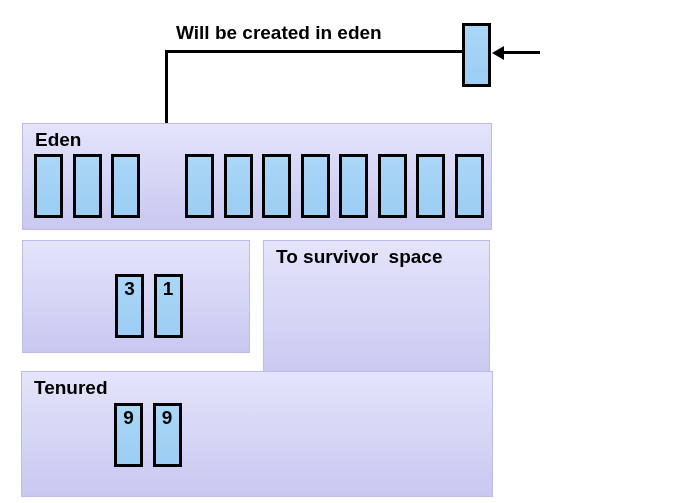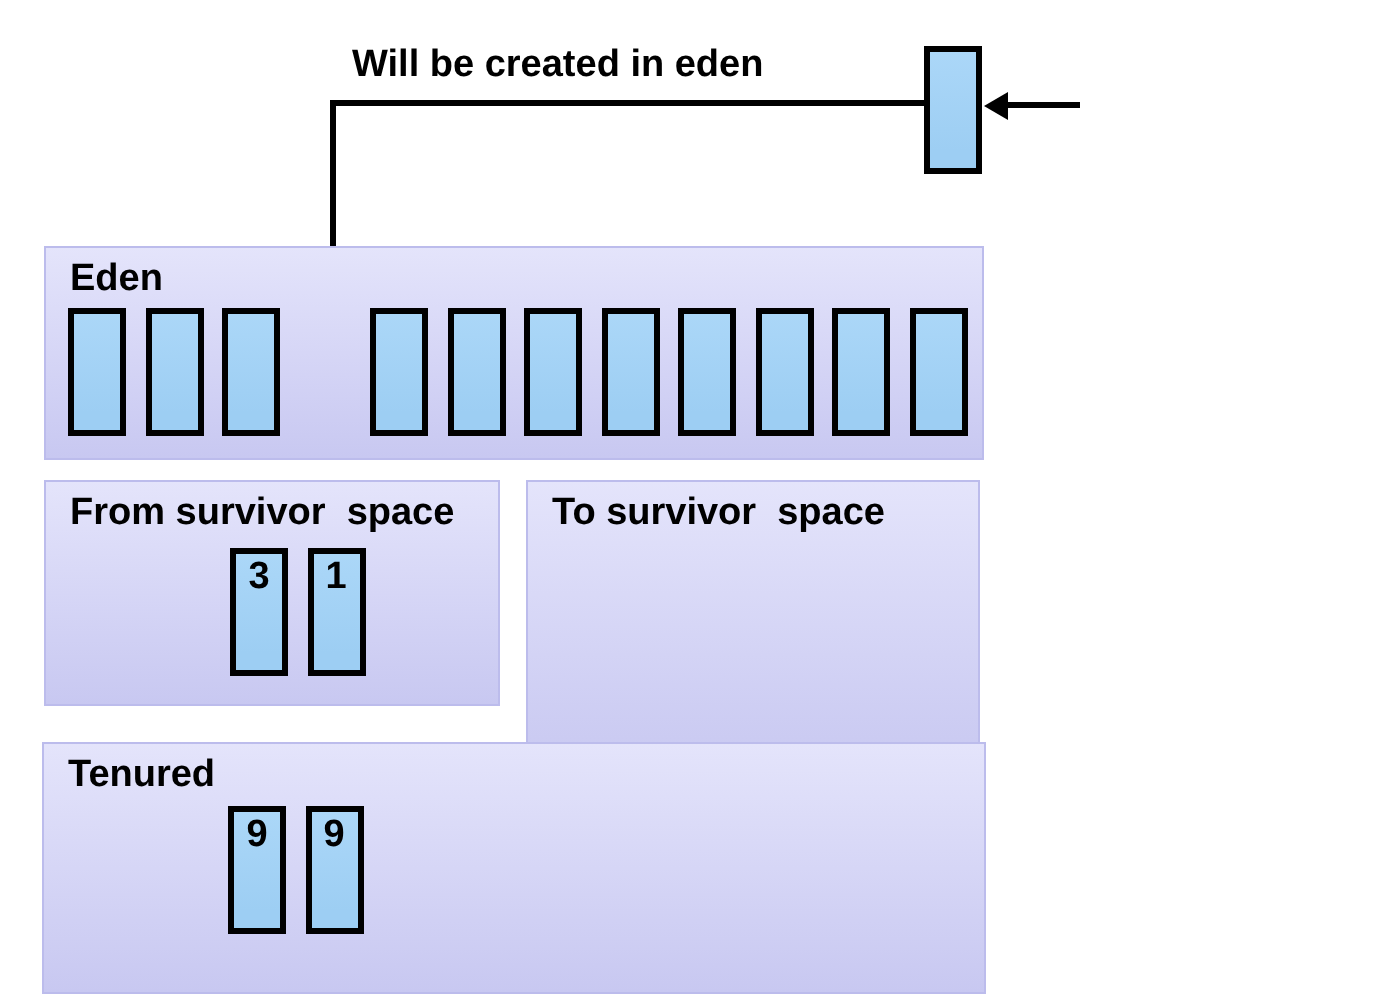--- a/index.html
+++ b/index.html
@@ -108,21 +108,20 @@
         <div class="block"></div>
         <div class="block"></div>
         <div class="block"></div>
         <div class="block"></div>
         <div class="block"></div>
         <div class="block"></div>
       </div>
   </div>
 
   <div class="region" style="left:22px; top:240px; width:228px; height:113px;">
-    <div class="region-label">From survivor  space</div>
     <div class="blocks-row" style="left:92px; top:33px;">
         <div class="block">
           <span class="block-num">3</span>
         </div>
         <div class="block">
           <span class="block-num">1</span>
         </div>
       </div>
   </div>
 

